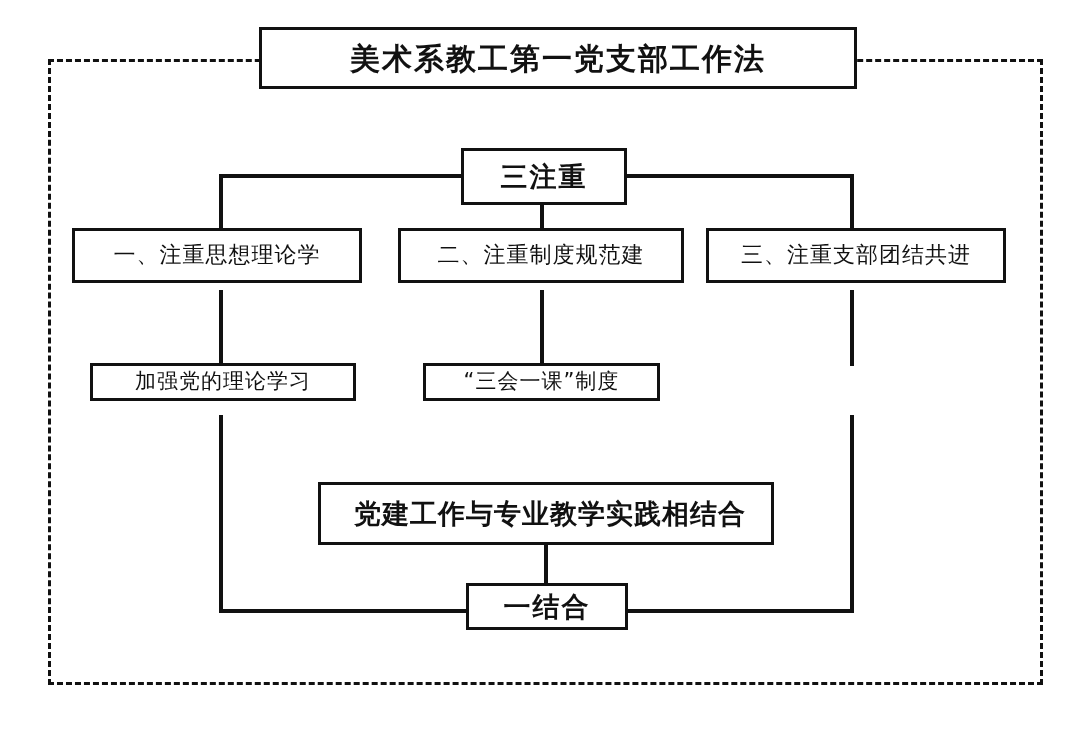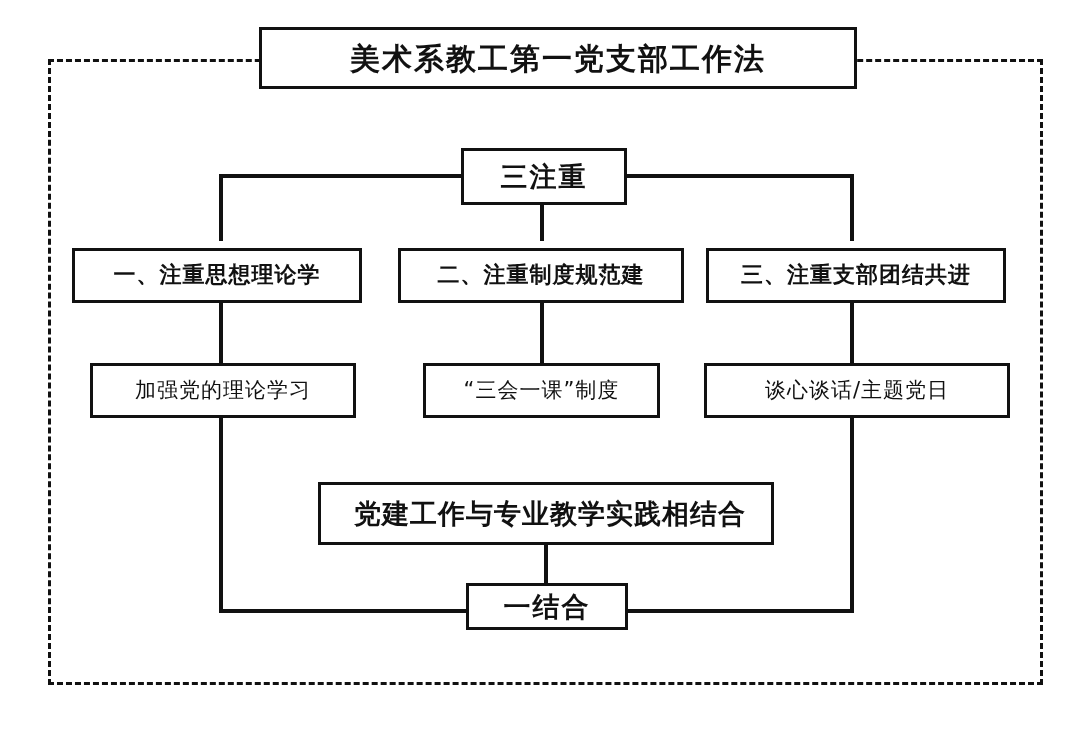--- a/index.html
+++ b/index.html
@@ -54,33 +54,33 @@
   .node-sanzhuzhong {
     left: 461px;
     top: 148px;
     width: 166px;
     height: 57px;
     font-size: 27px;
     font-weight: bold;
     letter-spacing: 2px;
   }
   .node-branch {
-    top: 248px;
+    top: 228px;
     height: 55px;
     font-size: 22px;
-    font-weight: bold;
+    font-weight: normal;
     letter-spacing: 1px;
   }
   .node-b1 { left: 72px;  width: 290px; }
   .node-b2 { left: 398px; width: 286px; text-align: right; }
   .node-b3 { left: 706px; width: 300px; }
 
   .node-leaf {
     top: 363px;
-    height: 55px;
+    height: 38px;
     font-size: 21px;
     letter-spacing: 1px;
   }
   .node-l1 { left: 90px;  width: 266px; }
   .node-l2 { left: 423px; width: 237px; }
   .node-l3 { left: 704px; width: 306px; }
 
   .node-combine {
     left: 318px;
     top: 482px;
@@ -151,23 +151,20 @@
   <div class="node node-branch node-b3">
     <span>三、注重支部团结共进</span>
   </div>
 
   <div class="node node-leaf node-l1">
     <span>加强党的理论学习</span>
   </div>
   <div class="node node-leaf node-l2">
     <span>“三会一课”制度</span>
   </div>
-  <div class="node node-leaf node-l3">
-    <span>谈心谈话/主题党日</span>
-  </div>
 
   <div class="node node-combine">
     <span>党建工作与专业教学实践相结合</span>
   </div>
 
   <div class="node node-yijiehe">
     <span>一结合</span>
   </div>
 
 </div>

